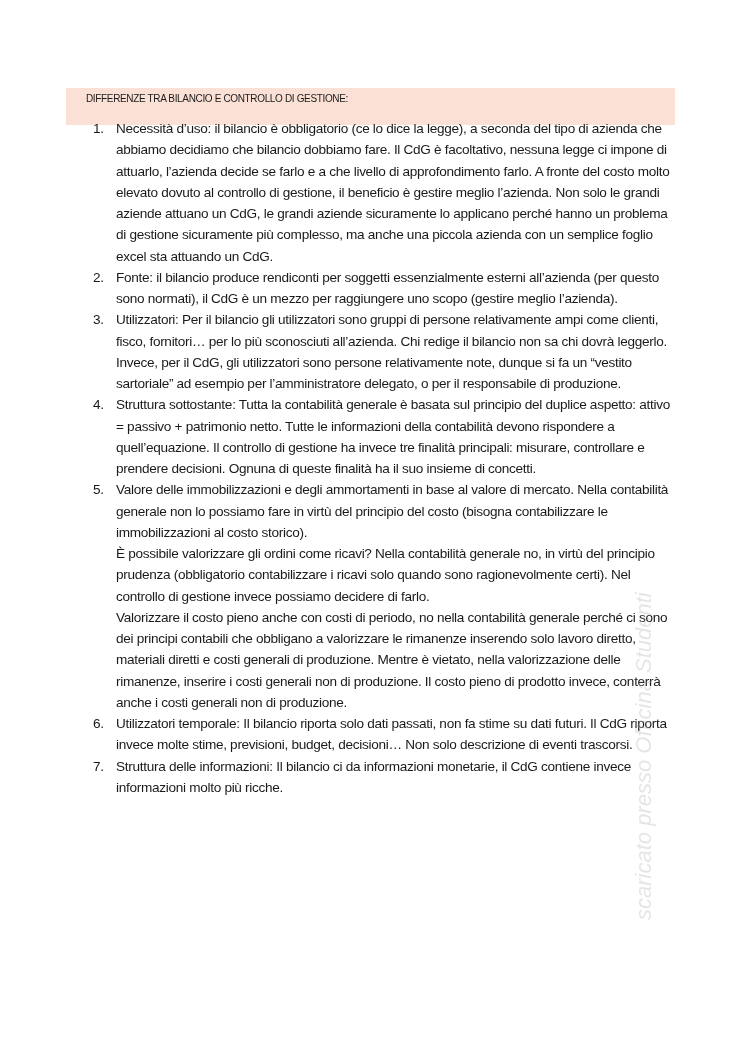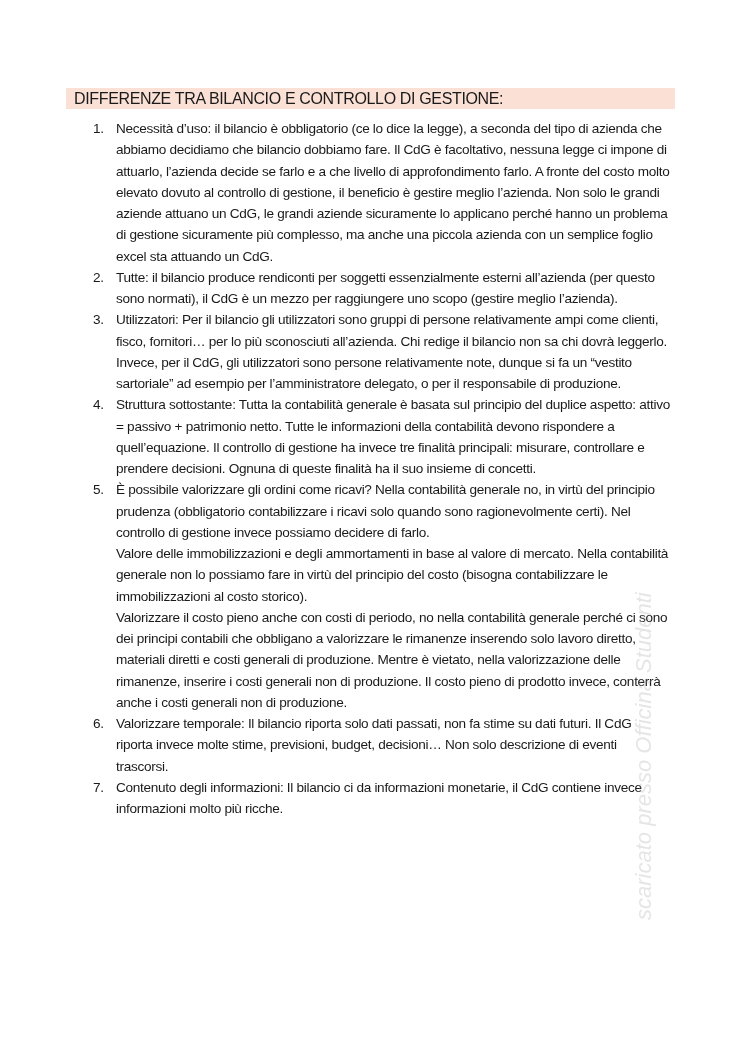--- a/index.html
+++ b/index.html
@@ -2,23 +2,23 @@
 <html><head>
 <meta charset="utf-8">
 <style>
   html, body { margin: 0; padding: 0; background: #ffffff; }
   body { width: 744px; height: 1052px; position: relative; overflow: hidden; }
   .page {
     position: absolute; left: 0; top: 0; width: 744px; height: 1052px;
     font-family: "Liberation Sans", sans-serif; color: #1a1a1a;
   }
   .heading {
-    position: absolute; left: 66px; top: 88px; width: 609px; height: 21px;
-    background: #fbe0d6; font-size: 16px; line-height: 21px;
-    padding-left: 8px; box-sizing: border-box; letter-spacing: -0.35px;
+    position: absolute; left: 66px; top: 88px; width: 609px; height: 37px;
+    background: #fbe0d6; font-size: 10px; line-height: 21px;
+    padding-left: 20px; box-sizing: border-box; letter-spacing: -0.35px;
     white-space: nowrap;
   }
   ol.items {
     position: absolute; left: 0; top: 118px; margin: 0; padding: 0; list-style: none;
     width: 744px;
   }
   ol.items li {
     position: relative; padding-left: 116px; width: 670px; box-sizing: border-box;
     font-size: 13.6px; line-height: 21.25px; letter-spacing: -0.3px;
   }
@@ -40,40 +40,40 @@
 <div class="page">
   <div class="heading" style="background: rgb(251, 224, 214);">DIFFERENZE TRA BILANCIO E CONTROLLO DI GESTIONE:</div>
 
   <ol class="items">
     <li>
       <span class="num">1.</span>
       <span class="para"><span class="term">Necessità d’uso</span><span>: il bilancio è obbligatorio (ce lo dice la legge), a seconda del tipo di azienda che abbiamo decidiamo che bilancio dobbiamo fare. Il CdG è facoltativo, nessuna legge ci impone di attuarlo, l’azienda decide se farlo e a che livello di approfondimento farlo. A fronte del costo molto elevato dovuto al controllo di gestione, il beneficio è gestire meglio l’azienda. Non solo le grandi aziende attuano un CdG, le grandi aziende sicuramente lo applicano perché hanno un problema di gestione sicuramente più complesso, ma anche una piccola azienda con un semplice foglio excel sta attuando un CdG.</span></span>
     </li>
     <li>
       <span class="num">2.</span>
-      <span class="para"><span class="term">Tutte</span><span>: il bilancio produce rendiconti per soggetti essenzialmente esterni all’azienda (per questo sono normati), il CdG è un mezzo per raggiungere uno scopo (gestire meglio l’azienda).</span></span>
+      <span class="para"><span class="term">Fonte</span><span>: il bilancio produce rendiconti per soggetti essenzialmente esterni all’azienda (per questo sono normati), il CdG è un mezzo per raggiungere uno scopo (gestire meglio l’azienda).</span></span>
     </li>
     <li>
       <span class="num">3.</span>
       <span class="para"><span class="term">Utilizzatori</span><span>: Per il bilancio gli utilizzatori sono gruppi di persone relativamente ampi come clienti, fisco, fornitori… per lo più sconosciuti all’azienda. Chi redige il bilancio non sa chi dovrà leggerlo. Invece, per il CdG, gli utilizzatori sono persone relativamente note, dunque si fa un “vestito sartoriale” ad esempio per l’amministratore delegato, o per il responsabile di produzione.</span></span>
     </li>
     <li>
       <span class="num">4.</span>
       <span class="para"><span class="term">Struttura sottostante</span><span>: Tutta la contabilità generale è basata sul principio del duplice aspetto: attivo = passivo + patrimonio netto. Tutte le informazioni della contabilità devono rispondere a quell’equazione. Il controllo di gestione ha invece tre finalità principali: misurare, controllare e prendere decisioni. Ognuna di queste finalità ha il suo insieme di concetti.</span></span>
     </li>
     <li>
       <span class="num">5.</span>
+      <span class="para">Valore delle immobilizzazioni e degli ammortamenti in base al valore di mercato. Nella contabilità generale non lo possiamo fare in virtù del principio del costo (bisogna contabilizzare le immobilizzazioni al costo storico).</span>
       <span class="para">È possibile valorizzare gli ordini come ricavi? Nella contabilità generale no, in virtù del principio prudenza (obbligatorio contabilizzare i ricavi solo quando sono ragionevolmente certi). Nel controllo di gestione invece possiamo decidere di farlo.</span>
-      <span class="para">Valore delle immobilizzazioni e degli ammortamenti in base al valore di mercato. Nella contabilità generale non lo possiamo fare in virtù del principio del costo (bisogna contabilizzare le immobilizzazioni al costo storico).</span>
       <span class="para">Valorizzare il costo pieno anche con costi di periodo, no nella contabilità generale perché ci sono dei principi contabili che obbligano a valorizzare le rimanenze inserendo solo lavoro diretto, materiali diretti e costi generali di produzione. Mentre è vietato, nella valorizzazione delle rimanenze, inserire i costi generali non di produzione. Il costo pieno di prodotto invece, conterrà anche i costi generali non di produzione.</span>
     </li>
     <li>
       <span class="num">6.</span>
-      <span class="para"><span class="term">Valorizzare temporale</span><span>: Il bilancio riporta solo dati passati, non fa stime su dati futuri. Il CdG riporta invece molte stime, previsioni, budget, decisioni… Non solo descrizione di eventi trascorsi.</span></span>
+      <span class="para"><span class="term">Utilizzatori temporale</span><span>: Il bilancio riporta solo dati passati, non fa stime su dati futuri. Il CdG riporta invece molte stime, previsioni, budget, decisioni… Non solo descrizione di eventi trascorsi.</span></span>
     </li>
     <li>
       <span class="num">7.</span>
-      <span class="para"><span class="term">Contenuto degli informazioni</span><span>: Il bilancio ci da informazioni monetarie, il CdG contiene invece informazioni molto più ricche.</span></span>
+      <span class="para"><span class="term">Struttura delle informazioni</span><span>: Il bilancio ci da informazioni monetarie, il CdG contiene invece informazioni molto più ricche.</span></span>
     </li>
   </ol>
 
   <div class="watermark">scaricato presso Officina Studenti</div>
 </div>
 
 </body></html>

